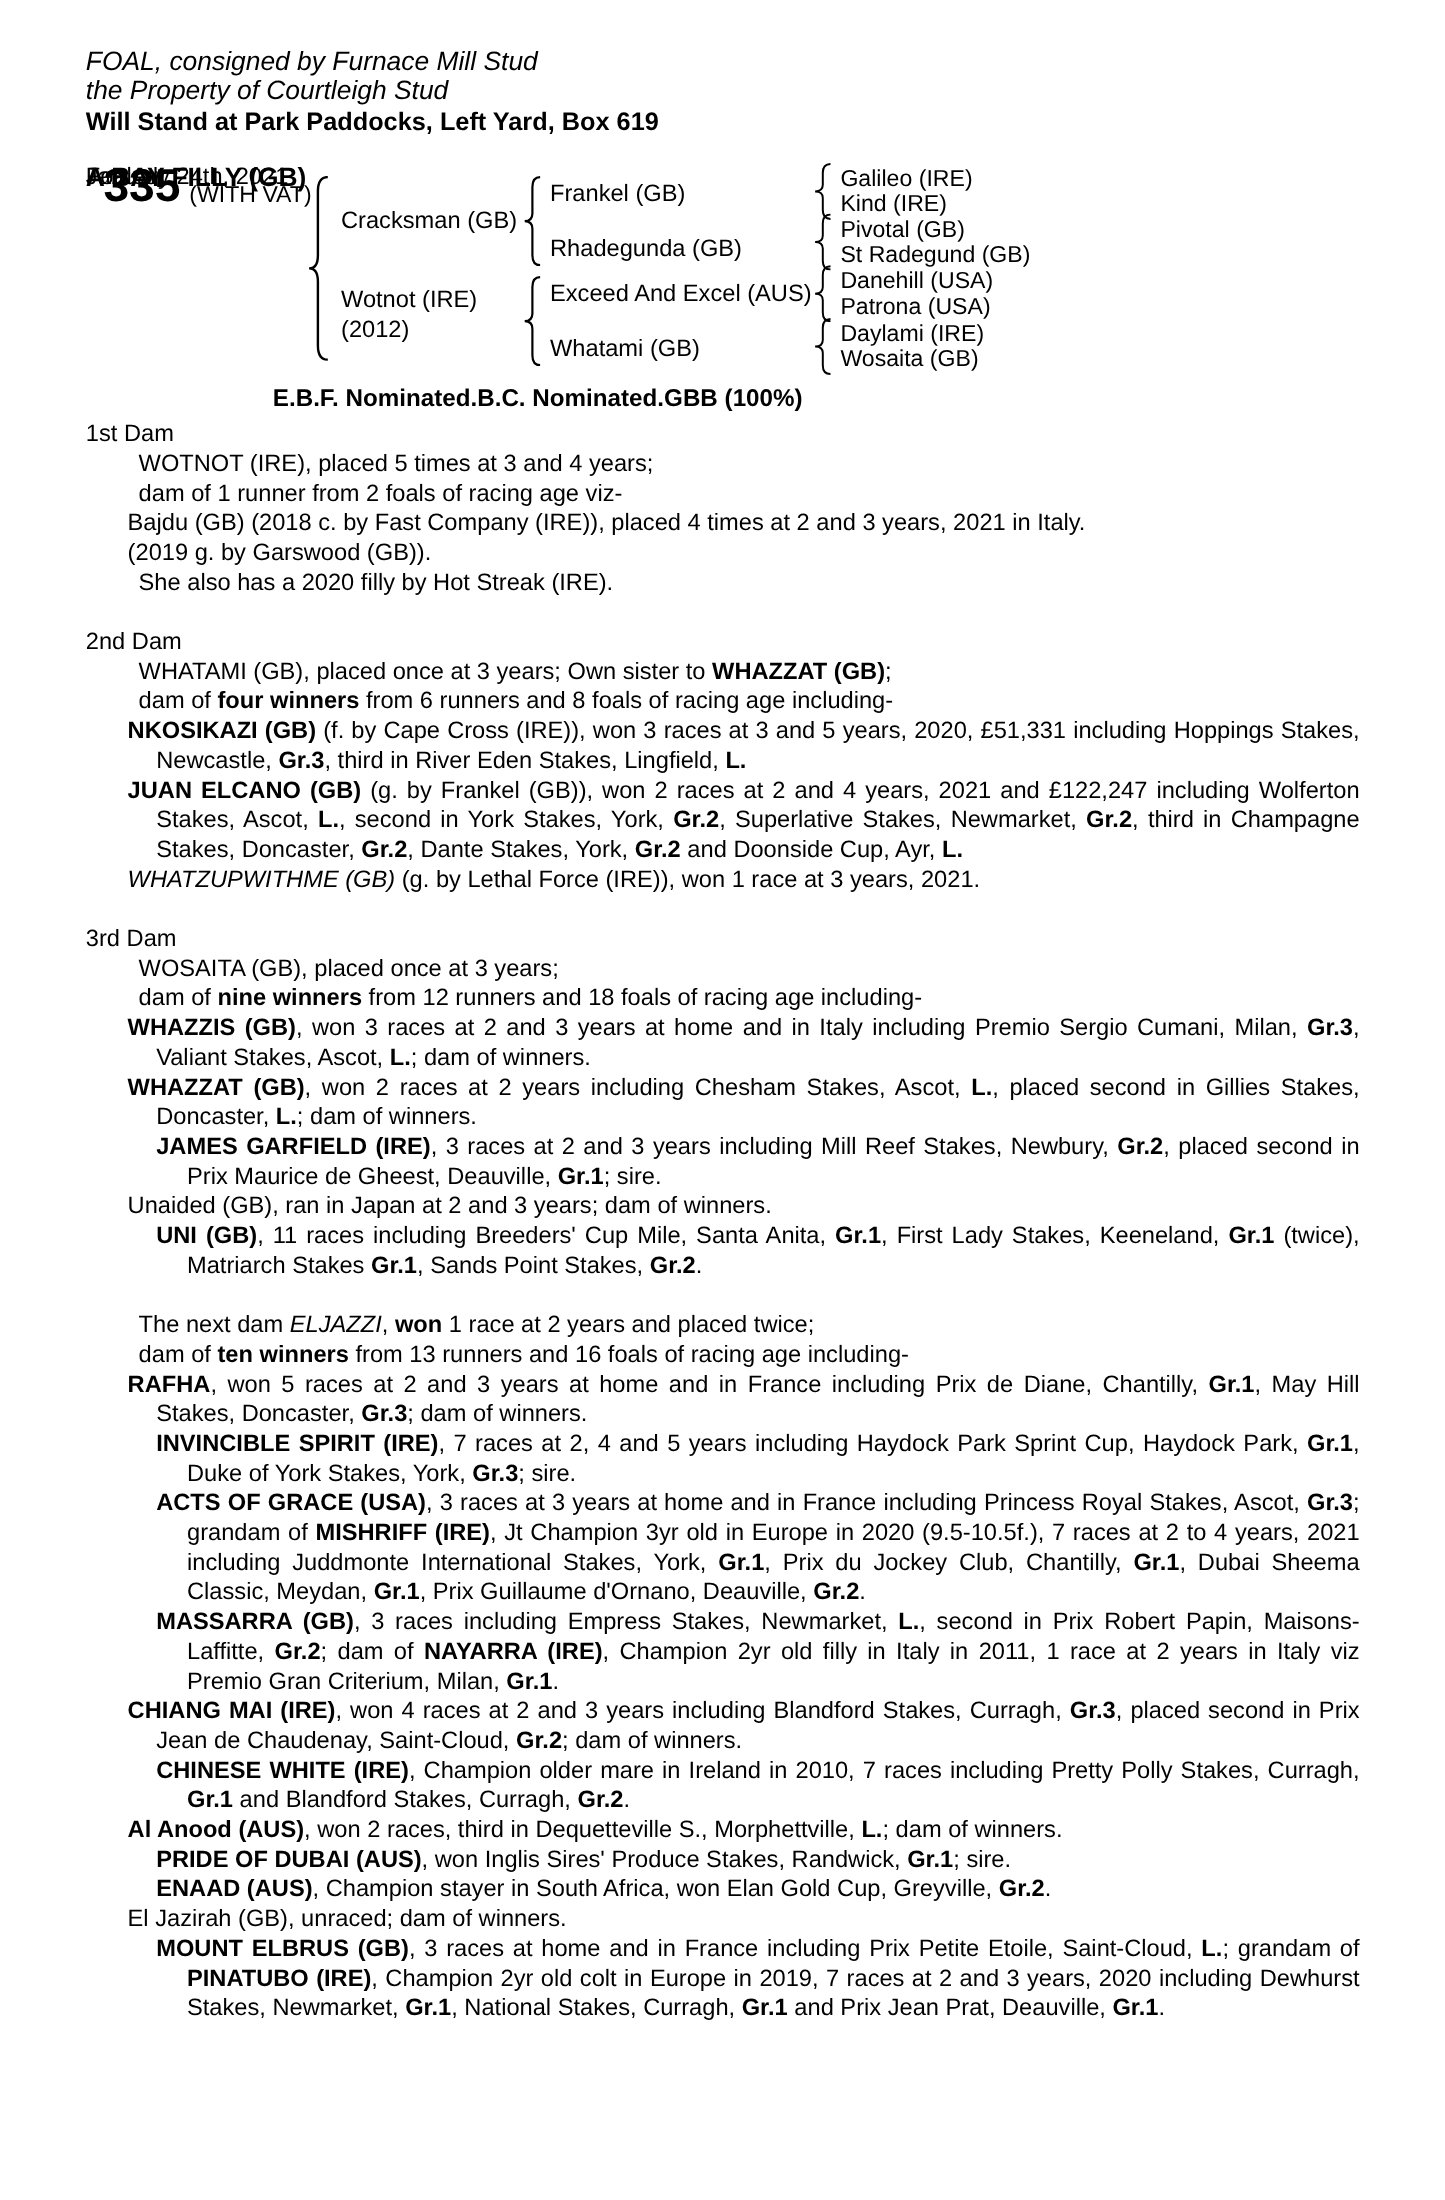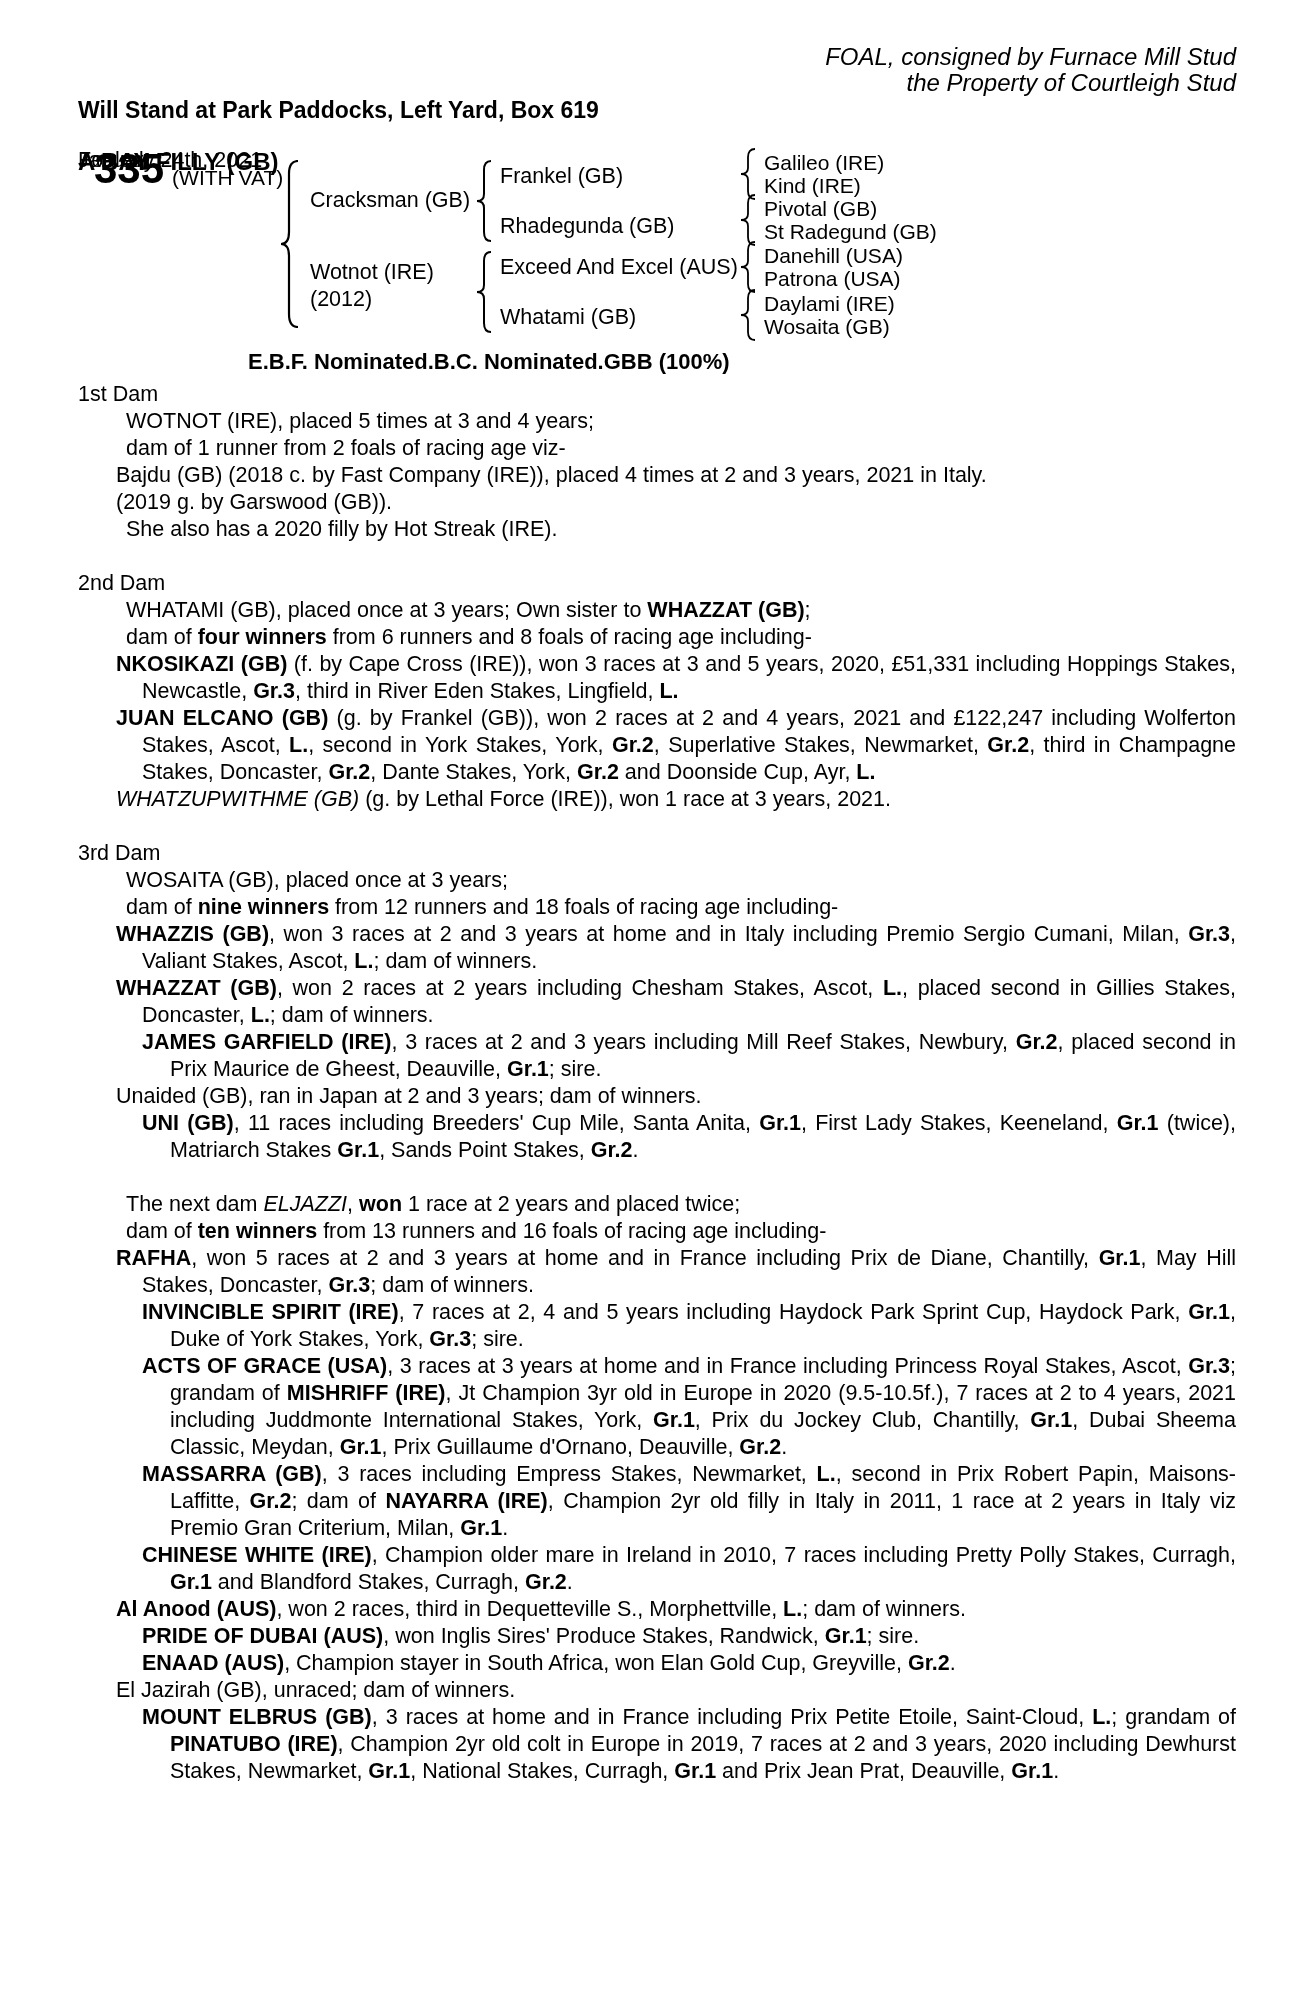--- a/index.html
+++ b/index.html
@@ -1,21 +1,21 @@
 <!DOCTYPE html>
 <html><head>
 <meta charset="utf-8">
 <style>
   html,body{margin:0;padding:0;background:#e8e8e8;}
   .page{
     width:1314px;height:2000px;background:#ffffff;color:#000;
     font-family:"Liberation Sans","DejaVu Sans",sans-serif;
     box-sizing:border-box;padding:44px 78px 0 78px;overflow:hidden;
   }
-  .title-line{font-style:italic;font-size:24px;line-height:26px;text-align:right;}
+  .title-line{font-style:italic;font-size:24px;line-height:26px;text-align:left;}
   .stand-line{font-weight:bold;font-size:23px;line-height:27px;margin-top:1px;}
   
   .pedigree{position:relative;height:196px;margin-top:24px;font-size:21.5px;}
   .lot-row{position:absolute;left:0;top:6;display:flex;align-items:flex-end;gap:8px;margin-left:16px;}
   .lot-number{font-weight:bold;font-size:42px;line-height:1;}
   .vat-note{font-size:21px;}
   .horse-name{position:absolute;left:0;top:74;font-weight:bold;font-size:24px;}
   .foaled-label{position:absolute;left:0;top:104;}
   .foaled-date{position:absolute;left:0;top:131;}
   .ped-abs{position:absolute;white-space:nowrap;}
@@ -128,20 +128,21 @@
         <div class="para lv1"><span>Unaided (GB), ran in Japan at 2 and 3 years; dam of winners.</span></div>
         <div class="para lv2"><b>UNI (GB)</b><span>, 11 races including Breeders' Cup Mile, Santa Anita, </span><b>Gr.1</b><span>, First Lady Stakes, Keeneland, </span><b>Gr.1</b><span> (twice), Matriarch Stakes </span><b>Gr.1</b><span>, Sands Point Stakes, </span><b>Gr.2</b><span>.</span></div>
       </div>
       <div class="section">
         <div class="para lv0"><span>The next dam </span><i>ELJAZZI</i><span>, </span><b>won</b><span> 1 race at 2 years and placed twice;</span></div>
         <div class="para lv0"><span>dam of </span><b>ten winners</b><span> from 13 runners and 16 foals of racing age including-</span></div>
         <div class="para lv1"><b>RAFHA</b><span>, won 5 races at 2 and 3 years at home and in France including Prix de Diane, Chantilly, </span><b>Gr.1</b><span>, May Hill Stakes, Doncaster, </span><b>Gr.3</b><span>; dam of winners.</span></div>
         <div class="para lv2"><b>INVINCIBLE SPIRIT (IRE)</b><span>, 7 races at 2, 4 and 5 years including Haydock Park Sprint Cup, Haydock Park, </span><b>Gr.1</b><span>, Duke of York Stakes, York, </span><b>Gr.3</b><span>; sire.</span></div>
         <div class="para lv2"><b>ACTS OF GRACE (USA)</b><span>, 3 races at 3 years at home and in France including Princess Royal Stakes, Ascot, </span><b>Gr.3</b><span>; grandam of </span><b>MISHRIFF (IRE)</b><span>, Jt Champion 3yr old in Europe in 2020 (9.5-10.5f.), 7 races at 2 to 4 years, 2021 including Juddmonte International Stakes, York, </span><b>Gr.1</b><span>, Prix du Jockey Club, Chantilly, </span><b>Gr.1</b><span>, Dubai Sheema Classic, Meydan, </span><b>Gr.1</b><span>, Prix Guillaume d'Ornano, Deauville, </span><b>Gr.2</b><span>.</span></div>
         <div class="para lv2"><b>MASSARRA (GB)</b><span>, 3 races including Empress Stakes, Newmarket, </span><b>L.</b><span>, second in Prix Robert Papin, Maisons-Laffitte, </span><b>Gr.2</b><span>; dam of </span><b>NAYARRA (IRE)</b><span>, Champion 2yr old filly in Italy in 2011, 1 race at 2 years in Italy viz Premio Gran Criterium, Milan, </span><b>Gr.1</b><span>.</span></div>
+        <div class="para lv1"><b>CHIANG MAI (IRE)</b><span>, won 4 races at 2 and 3 years including Blandford Stakes, Curragh, </span><b>Gr.3</b><span>, placed second in Prix Jean de Chaudenay, Saint-Cloud, </span><b>Gr.2</b><span>; dam of winners.</span></div>
         <div class="para lv2"><b>CHINESE WHITE (IRE)</b><span>, Champion older mare in Ireland in 2010, 7 races including Pretty Polly Stakes, Curragh, </span><b>Gr.1</b><span> and Blandford Stakes, Curragh, </span><b>Gr.2</b><span>.</span></div>
         <div class="para lv1"><b>Al Anood (AUS)</b><span>, won 2 races, third in Dequetteville S., Morphettville, </span><b>L.</b><span>; dam of winners.</span></div>
         <div class="para lv2"><b>PRIDE OF DUBAI (AUS)</b><span>, won Inglis Sires' Produce Stakes, Randwick, </span><b>Gr.1</b><span>; sire.</span></div>
         <div class="para lv2"><b>ENAAD (AUS)</b><span>, Champion stayer in South Africa, won Elan Gold Cup, Greyville, </span><b>Gr.2</b><span>.</span></div>
         <div class="para lv1"><span>El Jazirah (GB), unraced; dam of winners.</span></div>
         <div class="para lv2"><b>MOUNT ELBRUS (GB)</b><span>, 3 races at home and in France including Prix Petite Etoile, Saint-Cloud, </span><b>L.</b><span>; grandam of </span><b>PINATUBO (IRE)</b><span>, Champion 2yr old colt in Europe in 2019, 7 races at 2 and 3 years, 2020 including Dewhurst Stakes, Newmarket, </span><b>Gr.1</b><span>, National Stakes, Curragh, </span><b>Gr.1</b><span> and Prix Jean Prat, Deauville, </span><b>Gr.1</b><span>.</span></div>
       </div>
     </div>
 
 </div>

